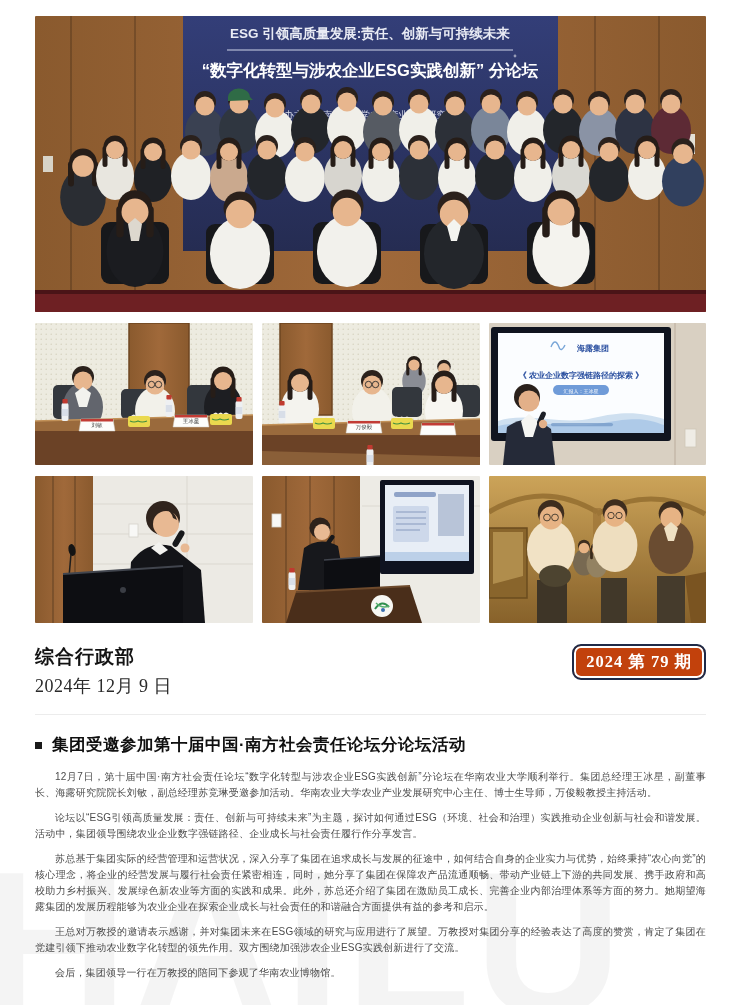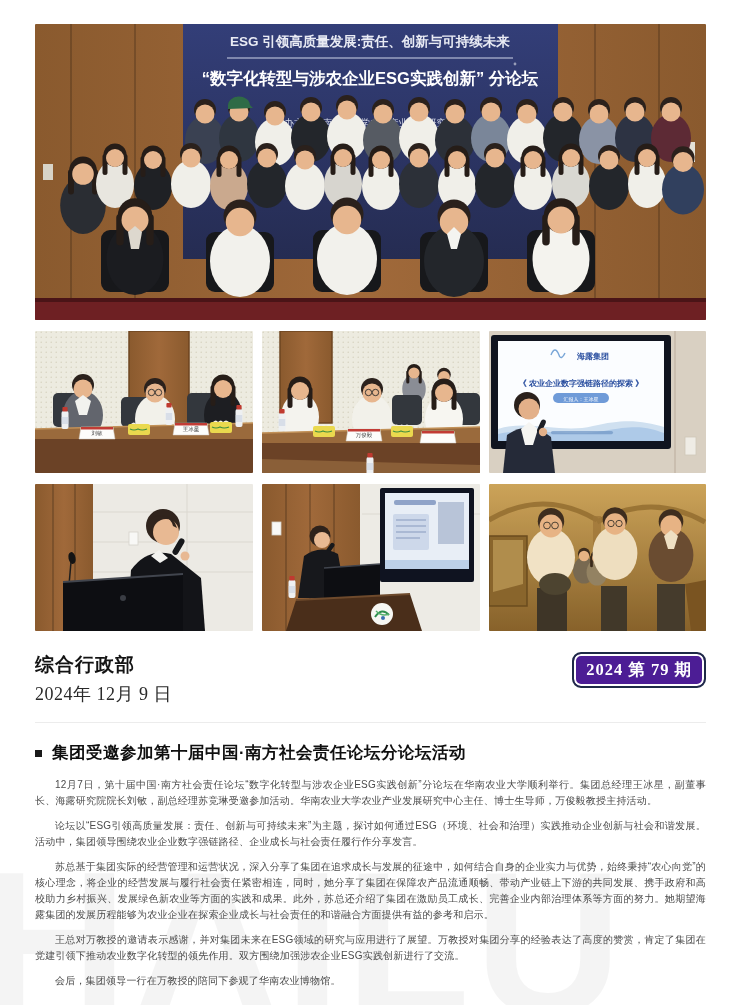--- a/index.html
+++ b/index.html
@@ -9,27 +9,27 @@
   }
   .watermark{
     position:absolute;left:-20px;bottom:-40px;z-index:0;
     font-family:"Liberation Sans",sans-serif;font-weight:bold;
     font-size:205px;letter-spacing:4px;line-height:1;
     color:#000;opacity:0.04;white-space:nowrap;user-select:none;
   }
   .content{position:relative;z-index:1;padding:0 34px 0 35px;}
   .photo{display:block;border-radius:1px;overflow:hidden;}
   .photo svg{display:block;}
-  .top-photo{margin-top:24px;}
+  .top-photo{margin-top:16px;}
   .photo-grid{display:flex;gap:9px;margin-top:11px;}
   .meta-row{display:flex;justify-content:space-between;align-items:flex-start;margin-top:21px;gap:28px;}
   .dept{font-family:"Liberation Serif","DejaVu Serif",serif;font-weight:bold;font-size:19px;color:#131313;letter-spacing:1px;}
   .date{font-family:"Liberation Serif","DejaVu Serif",serif;font-size:18px;color:#2a2a2a;margin-top:4px;letter-spacing:0.5px;}
   .issue-badge{
-    background:#4c1d95;color:#ffffff;font-family:"Liberation Serif","DejaVu Serif",serif;
+    background:#c2410c;color:#ffffff;font-family:"Liberation Serif","DejaVu Serif",serif;
     font-weight:bold;font-size:16.5px;letter-spacing:1px;
     padding:5px 12px;border-radius:9px;border:2px solid #1e2a47;
     box-shadow:inset 0 0 0 2px #ffffff;
   }
   .rule{border-top:1px solid #ececec;margin-top:16px;}
   .headline{display:flex;align-items:center;gap:10px;margin-top:19px;}
   .bullet{width:7px;height:7px;background:#1a1a1a;flex:0 0 auto;}
   .headline-text{font-weight:bold;font-size:16.5px;color:#0f0f0f;letter-spacing:0.5px;}
   .body-text{margin-top:13px;}
   .body-text p{

